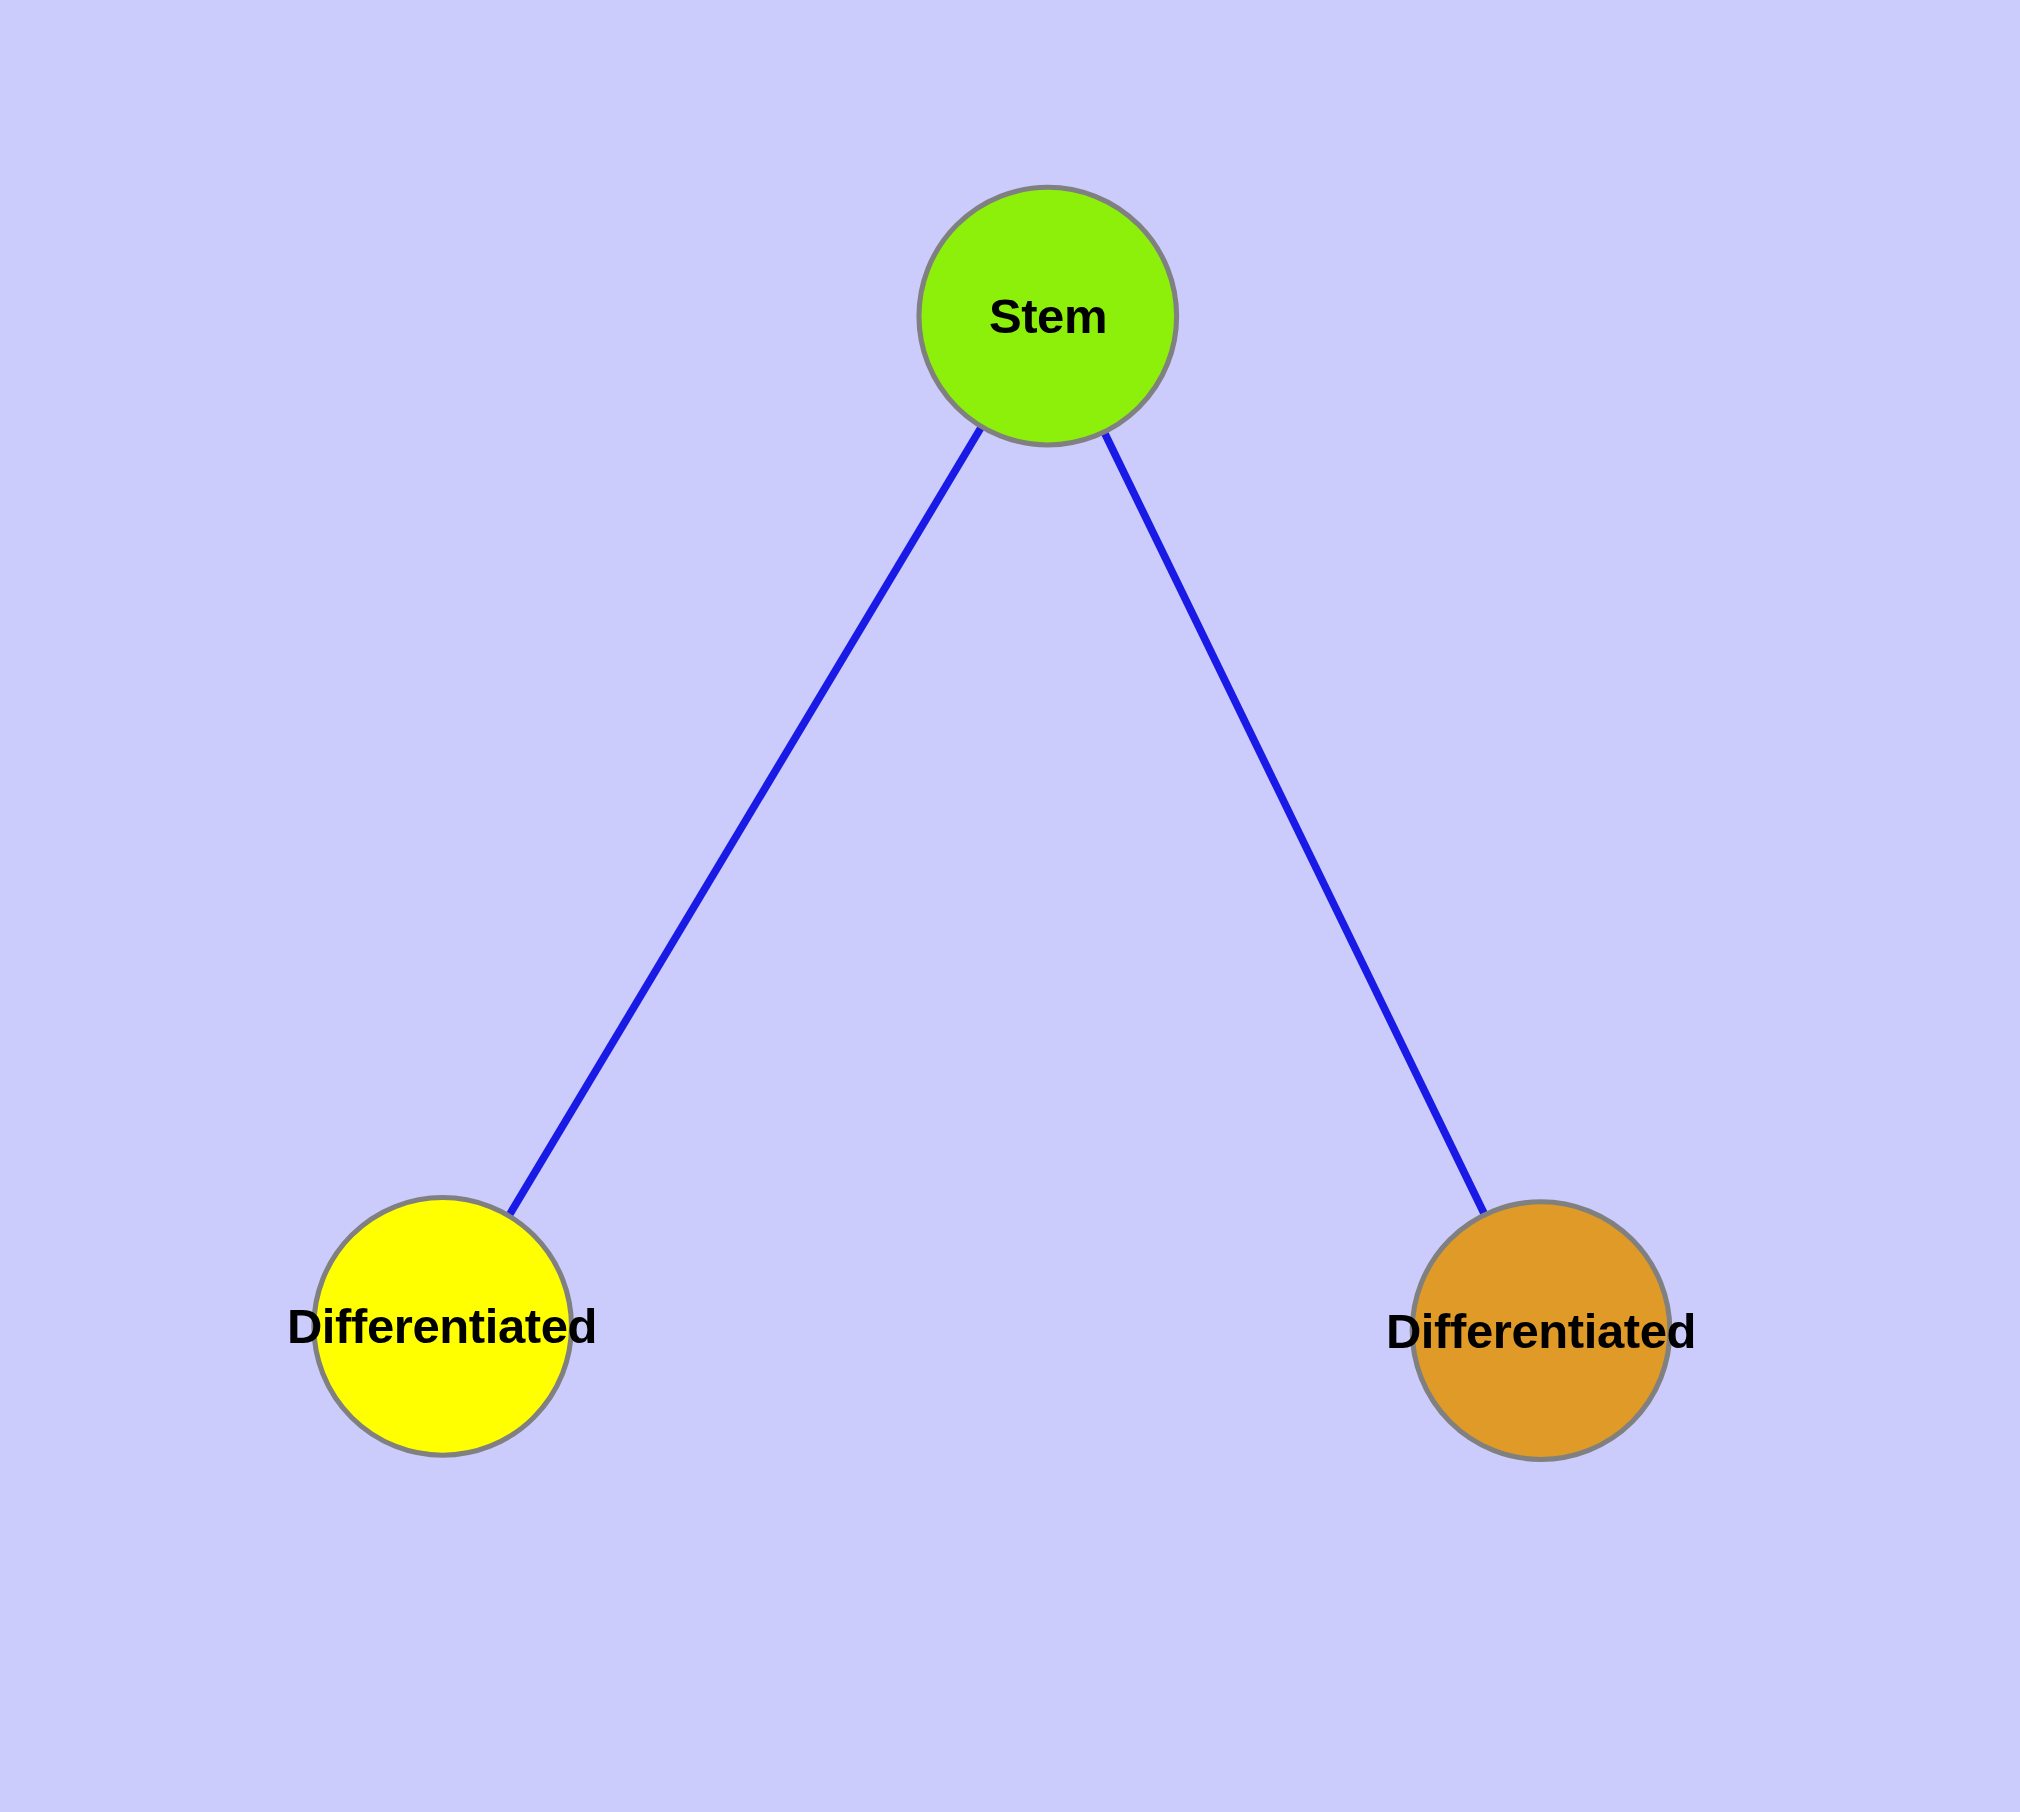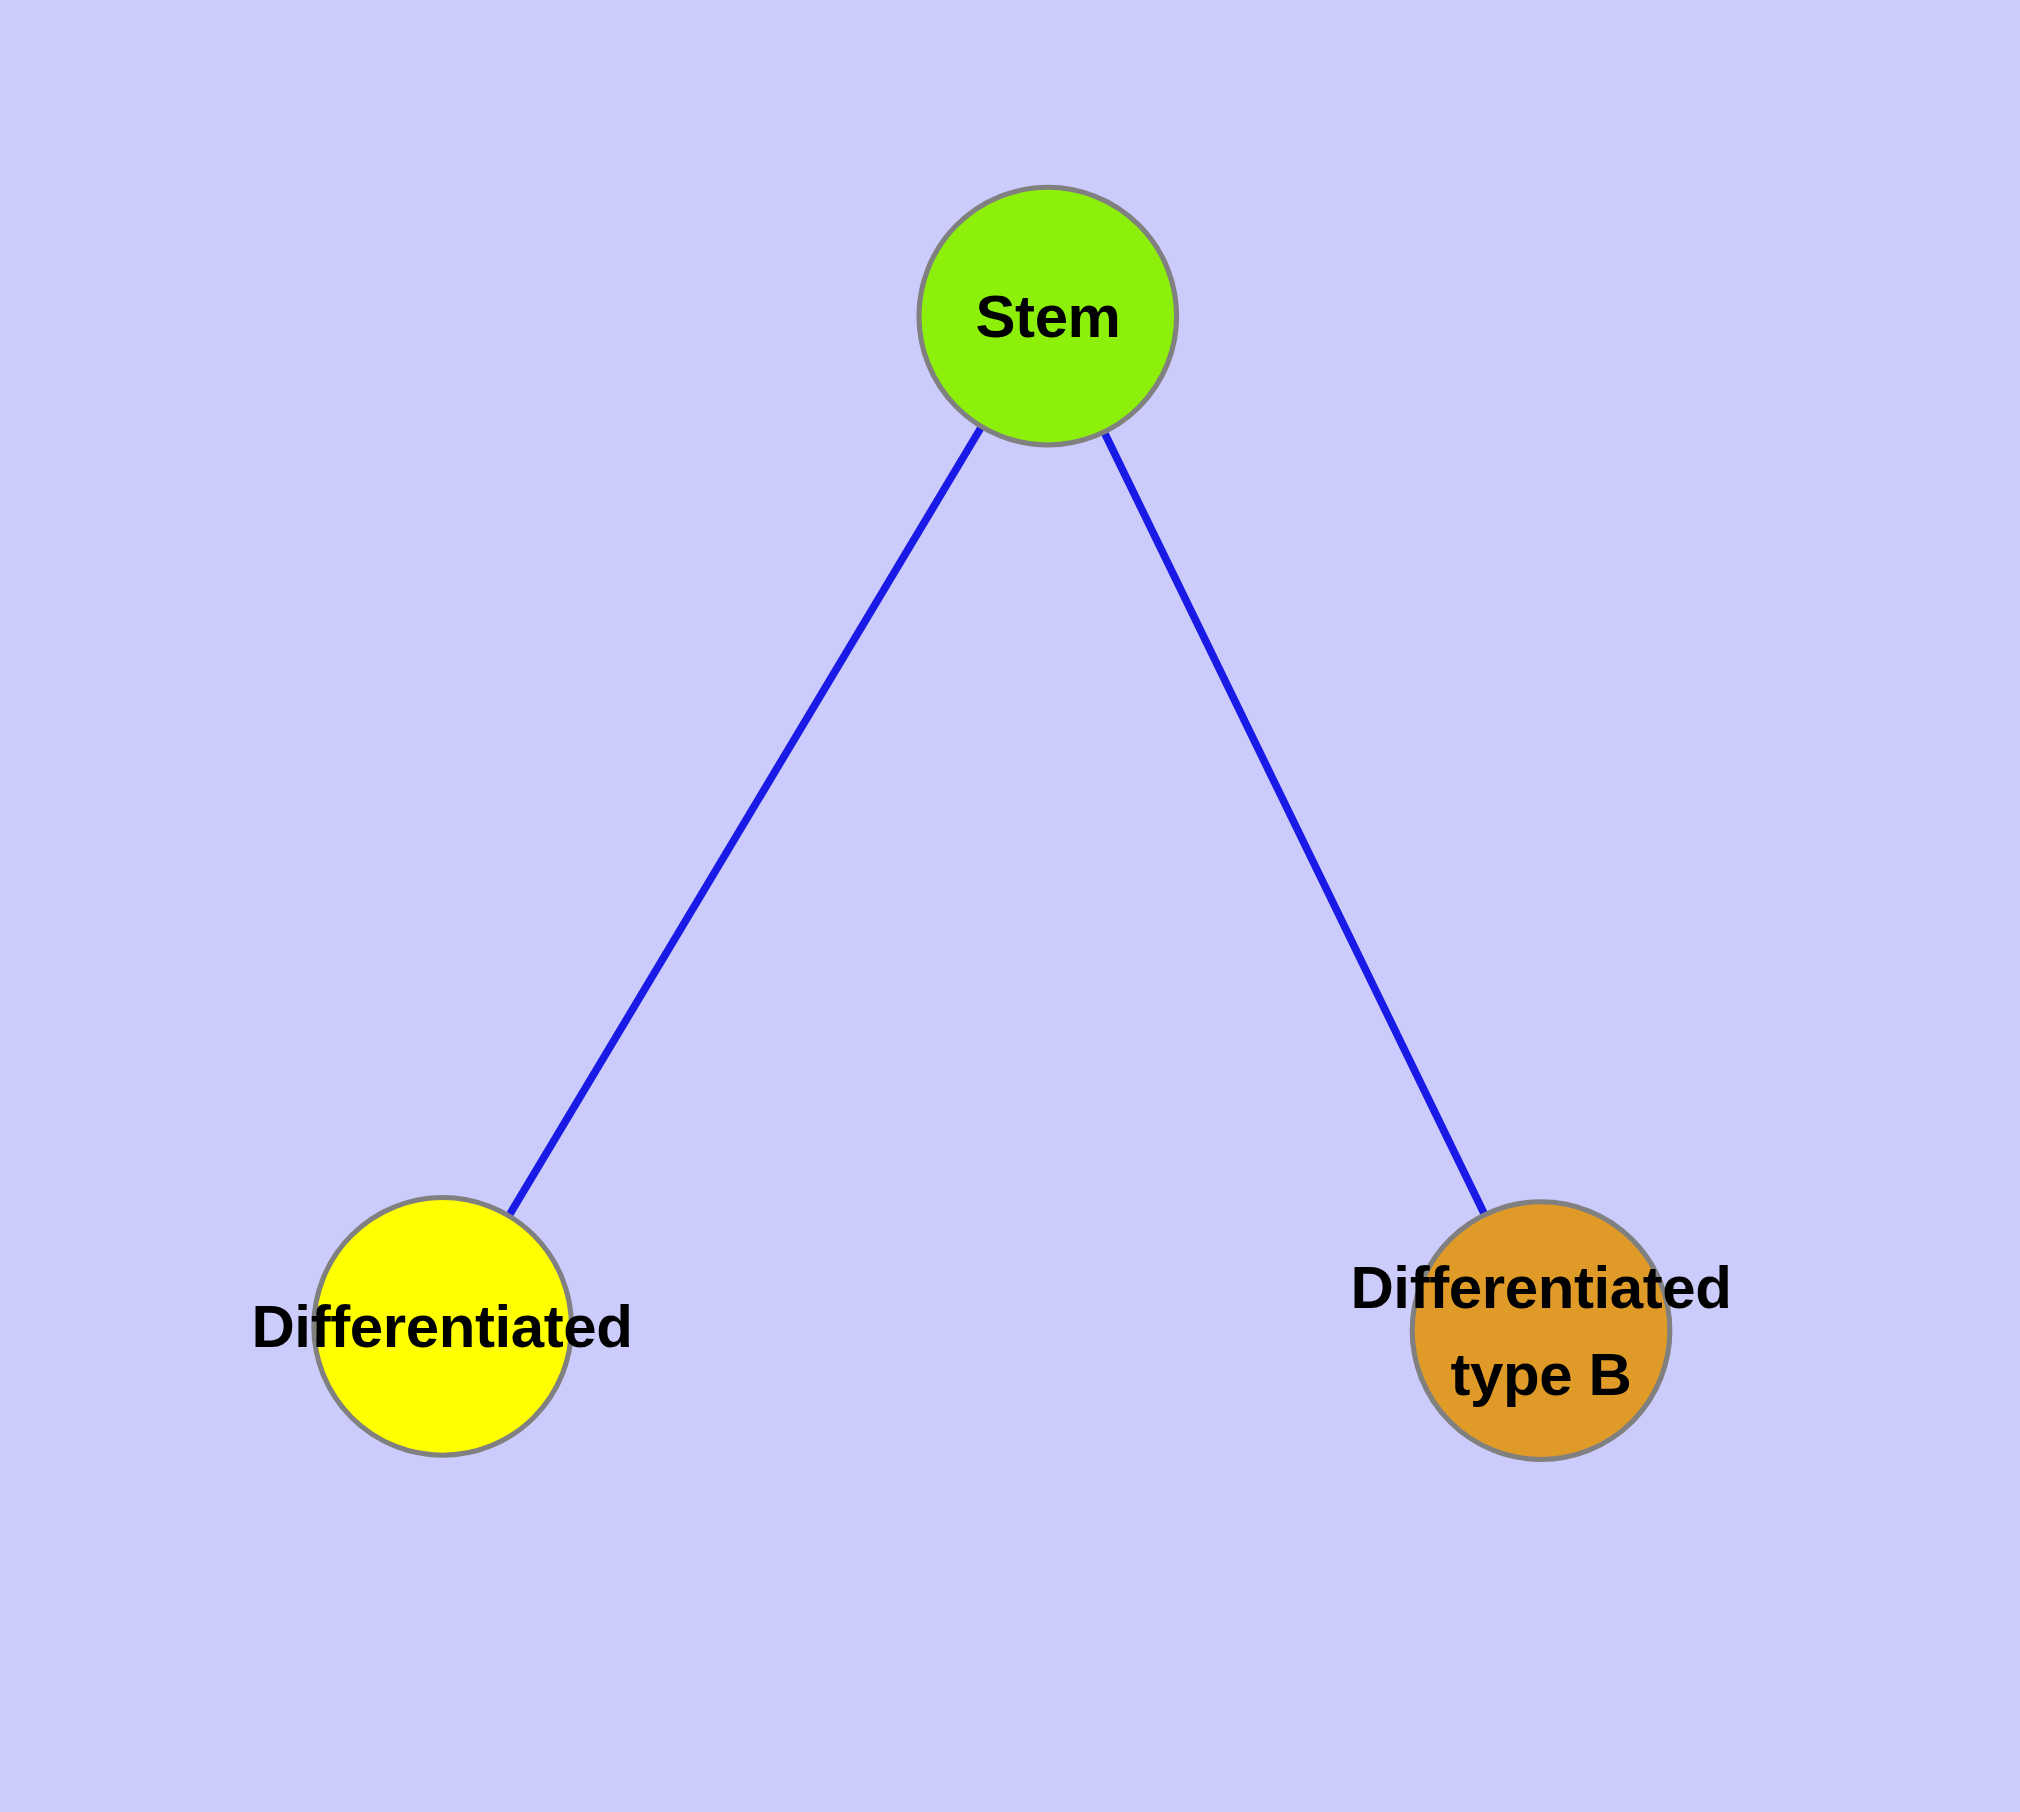--- a/index.html
+++ b/index.html
@@ -33,21 +33,21 @@
     stroke: #1a1ae6;
     stroke-width: 9;
     stroke-linecap: butt;
   }
   .node-label {
     position: absolute;
     text-align: center;
     color: #000000;
     font-family: "Liberation Sans", sans-serif;
     font-weight: bold;
-    font-size: 60px;
+    font-size: 49px;
     line-height: 87px;
     white-space: nowrap;
     transform: translate(-50%, -50%);
     pointer-events: none;
     letter-spacing: -0.4px;
   }
 </style>
 </head>
 <body>
 
@@ -67,18 +67,17 @@
 
   <div id="label-layer">
       <div class="node-label" style="left: 1048px; top: 316px;">
         <div>Stem</div>
       </div>
       <div class="node-label" style="left: 442px; top: 1326px;">
         <div>Differentiated</div>
       </div>
       <div class="node-label" style="left: 1541px; top: 1331px;">
         <div>Differentiated</div>
-        <div>type B</div>
       </div>
     </div>
 
 </div>
 
 
 </body></html>

